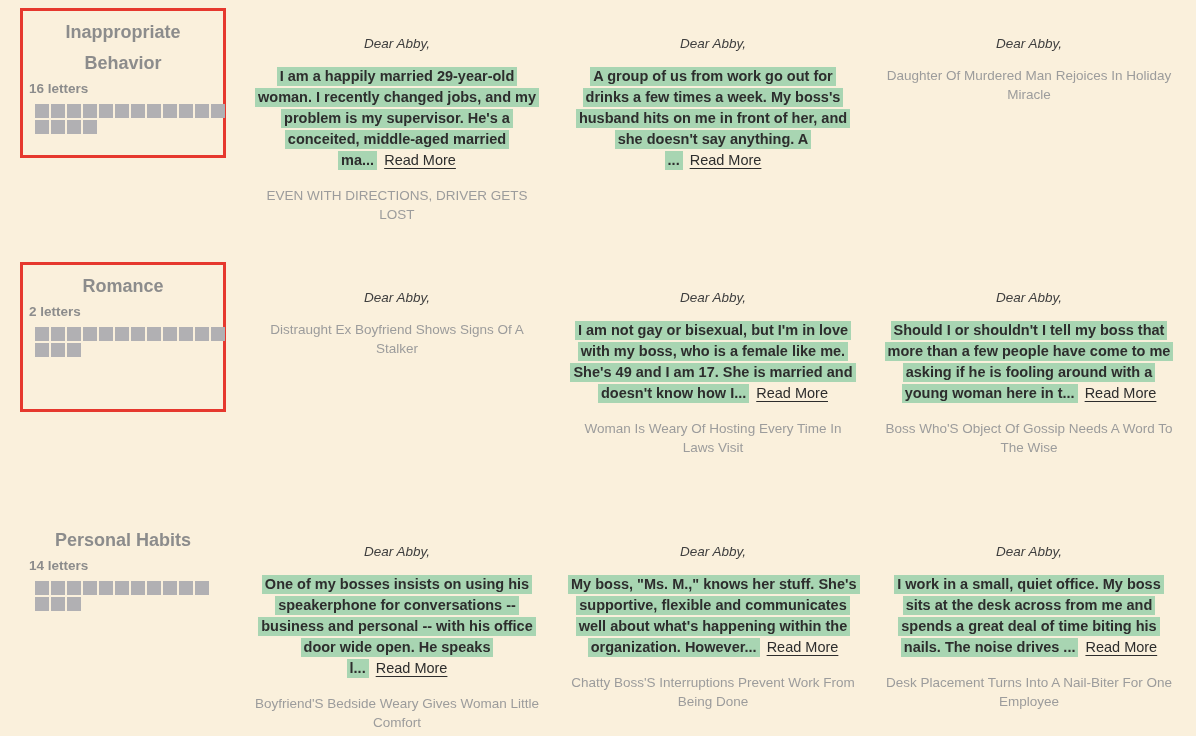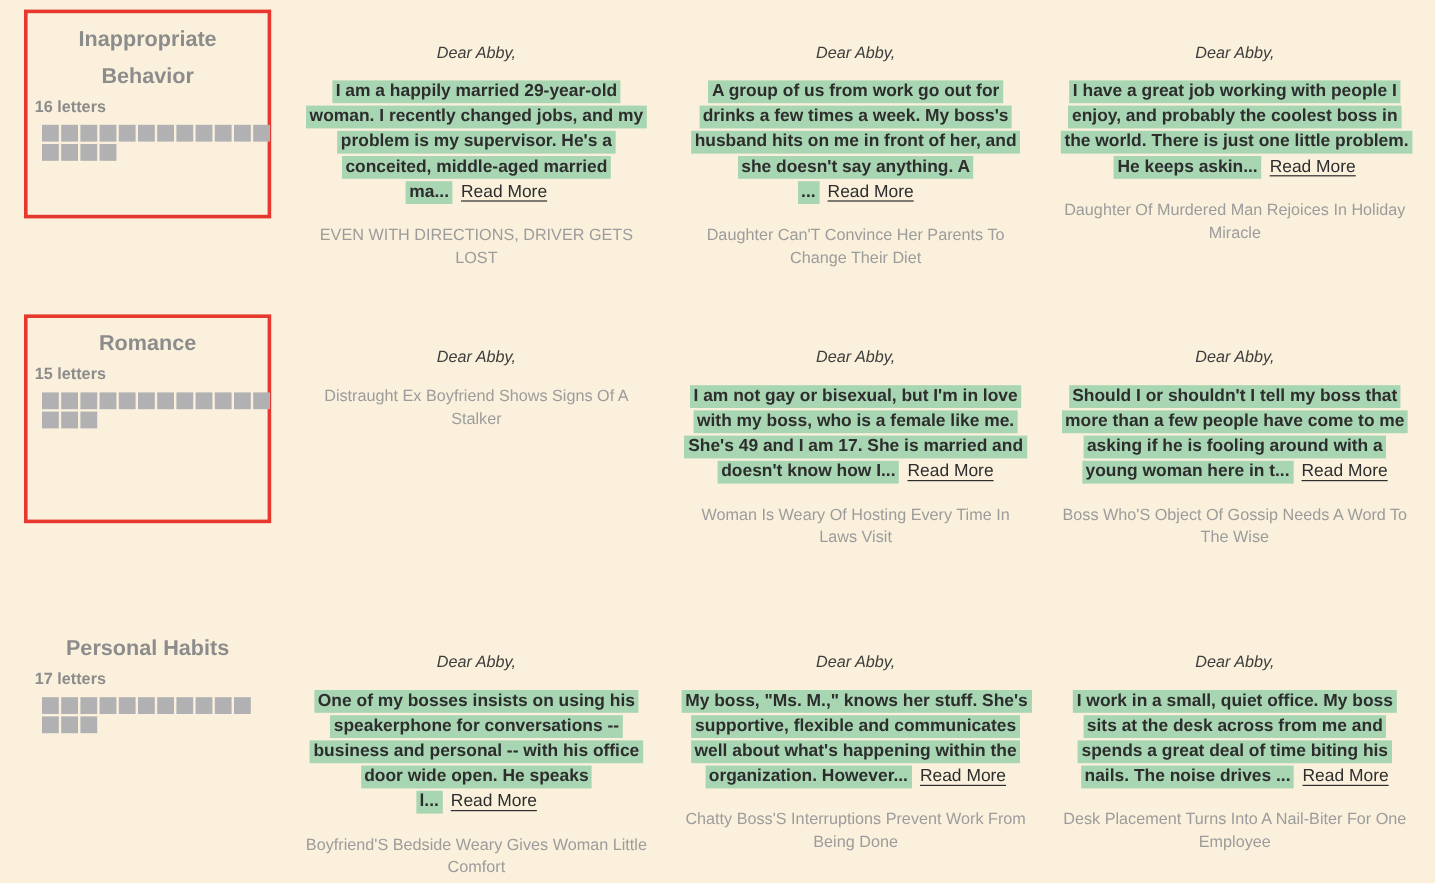--- a/index.html
+++ b/index.html
@@ -20,21 +20,21 @@
   }
   .row {
     display: grid;
     grid-template-columns: 206px 290px 290px 290px;
     column-gap: 26px;
     align-items: start;
   }
   
   .cat {
     box-sizing: border-box;
-    height: 174px;
+    height: 150px;
     border: 3px solid transparent;
     padding: 6px 6px 0;
     cursor: pointer;
   }
   .cat.selected {
     border-color: var(--red, #e6382e);
   }
   .cat-title {
     margin: 0;
     font-size: 18px;
@@ -140,34 +140,32 @@
 
   <article class="letter">
     <div class="salutation">Dear Abby,</div>
     <p class="excerpt"><span class="hl">I am a happily married 29-year-old woman. I recently changed jobs, and my problem is my supervisor. He's a conceited, middle-aged married ma...</span><a class="read-more">Read More</a></p>
     <div class="caption">EVEN WITH DIRECTIONS, DRIVER GETS LOST</div>
   </article>
 
   <article class="letter">
     <div class="salutation">Dear Abby,</div>
     <p class="excerpt"><span class="hl">A group of us from work go out for drinks a few times a week. My boss's husband hits on me in front of her, and she doesn't say anything. A ...</span><a class="read-more">Read More</a></p>
-    <div class="caption">Daughter Can'T Convince Her Parents To Change Their Diet</div>
-  </article>
-
-  <article class="letter">
-    <div class="salutation">Dear Abby,</div>
-    <p class="excerpt"><span class="hl">I have a great job working with people I enjoy, and probably the coolest boss in the world. There is just one little problem. He keeps askin...</span><a class="read-more">Read More</a></p>
+  </article>
+
+  <article class="letter">
+    <div class="salutation">Dear Abby,</div>
     <div class="caption">Daughter Of Murdered Man Rejoices In Holiday Miracle</div>
   </article>
 </section>
 
   <section class="row">
     <div class="cat selected">
       <h2 class="cat-title">Romance</h2>
-      <div class="cat-count">15 letters</div>
+      <div class="cat-count">2 letters</div>
       <div class="waffle">
           <div class="waffle-row">
             <span class="sq"></span>
             <span class="sq"></span>
             <span class="sq"></span>
             <span class="sq"></span>
             <span class="sq"></span>
             <span class="sq"></span>
             <span class="sq"></span>
             <span class="sq"></span>
@@ -198,21 +196,21 @@
   <article class="letter">
     <div class="salutation">Dear Abby,</div>
     <p class="excerpt"><span class="hl">Should I or shouldn't I tell my boss that more than a few people have come to me asking if he is fooling around with a young woman here in t...</span><a class="read-more">Read More</a></p>
     <div class="caption">Boss Who'S Object Of Gossip Needs A Word To The Wise</div>
   </article>
 </section>
 
   <section class="row">
     <div class="cat">
       <h2 class="cat-title">Personal Habits</h2>
-      <div class="cat-count">17 letters</div>
+      <div class="cat-count">14 letters</div>
       <div class="waffle">
           <div class="waffle-row">
             <span class="sq"></span>
             <span class="sq"></span>
             <span class="sq"></span>
             <span class="sq"></span>
             <span class="sq"></span>
             <span class="sq"></span>
             <span class="sq"></span>
             <span class="sq"></span>

